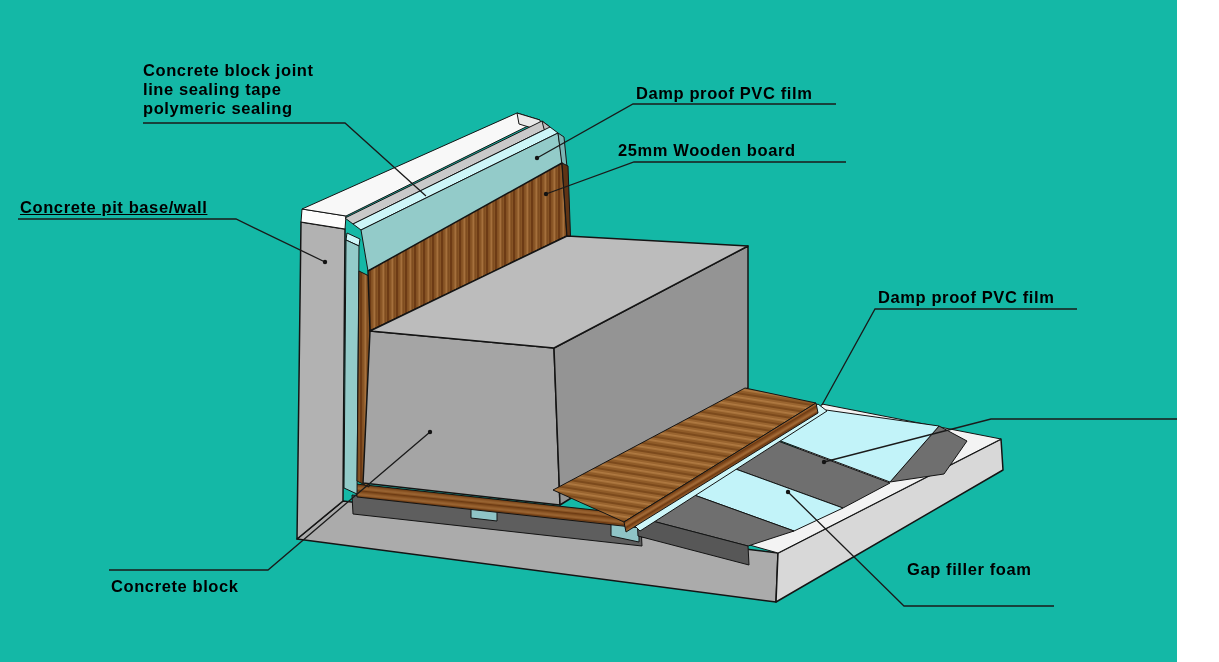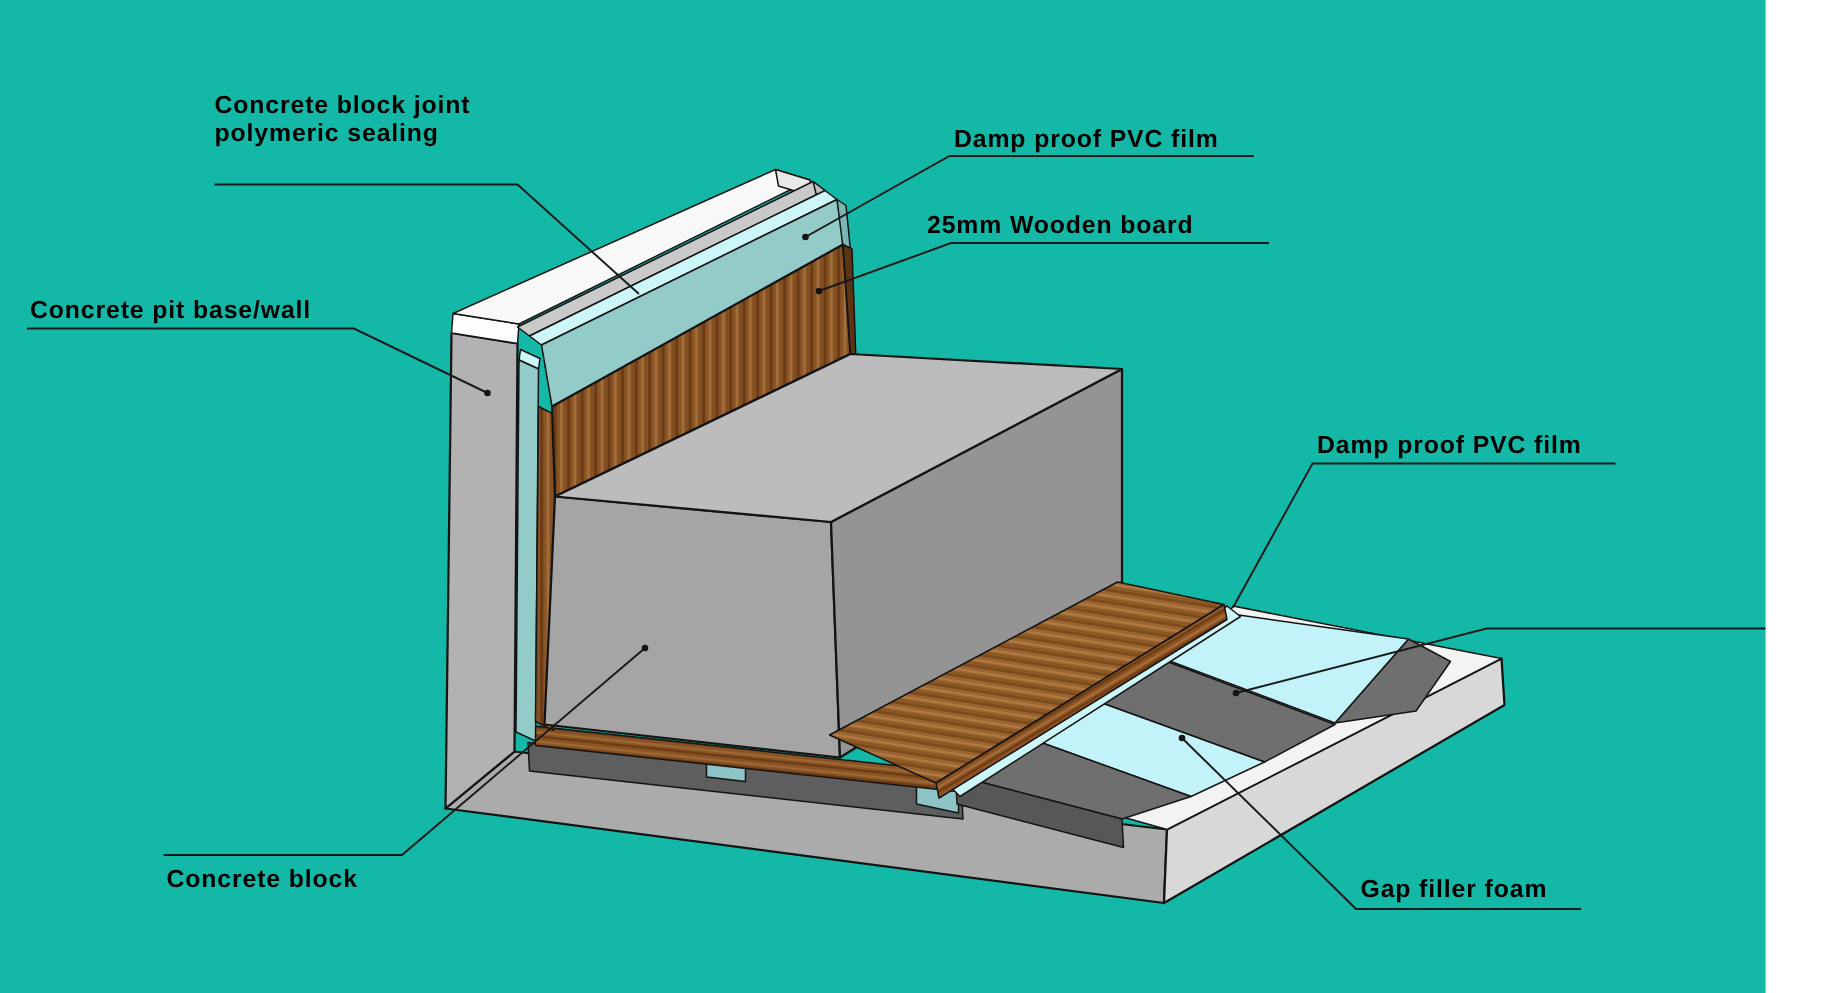--- a/index.html
+++ b/index.html
@@ -13,25 +13,25 @@
   .leader{fill:none;stroke:#1a1a1a;stroke-width:1.3;}
   .callout{
     position:absolute;color:#000;font-weight:700;font-size:16.5px;line-height:19px;
     letter-spacing:0.6px;white-space:nowrap;z-index:3;
   }
   .callout span{display:block;}
   .callout span:empty{display:none;}
   #co-sealing-tape{left:143px;top:61px;}
   #co-damp-top{left:636px;top:84px;}
   #co-wooden-board{left:618px;top:141px;}
-  #co-pit-wall{left:20px;top:198px;}
+  #co-pit-wall{left:20px;top:198px;text-decoration:underline;}
   #co-damp-right{left:878px;top:288px;}
   #co-dnm{left:994px;top:381px;}
   #co-block{left:111px;top:577px;}
-  #co-foam{left:907px;top:584px;}
+  #co-foam{left:907px;top:560px;}
 </style>
 </head>
 <body>
 
 <div class="stage">
 
   <svg width="1219" height="662" viewBox="0 0 1219 662">
     <defs>
       <pattern id="woodV" patternUnits="userSpaceOnUse" width="9" height="44">
         <rect width="9" height="44" fill="#8a5626"></rect>
@@ -108,20 +108,21 @@
     <polyline class="leader" points="1219,419 991,419 824,462"></polyline>
     <circle cx="824" cy="462" r="2.2" fill="#141414"></circle>
     <polyline class="leader" points="109,570 268,570 430,432"></polyline>
     <circle cx="430" cy="432" r="2.2" fill="#141414"></circle>
     <polyline class="leader" points="1054,606 904,606 788,492"></polyline>
     <circle cx="788" cy="492" r="2.2" fill="#141414"></circle>
   </svg>
 
   <div class="callout" id="co-sealing-tape">
     <span>Concrete block joint</span>
+    <span>line sealing tape</span>
     <span>polymeric sealing</span>
   </div>
   <div class="callout" id="co-damp-top">
     <span>Damp proof PVC film</span>
   </div>
   <div class="callout" id="co-wooden-board">
     <span>25mm Wooden board</span>
   </div>
   <div class="callout" id="co-pit-wall">
     <span>Concrete pit base/wall</span>

